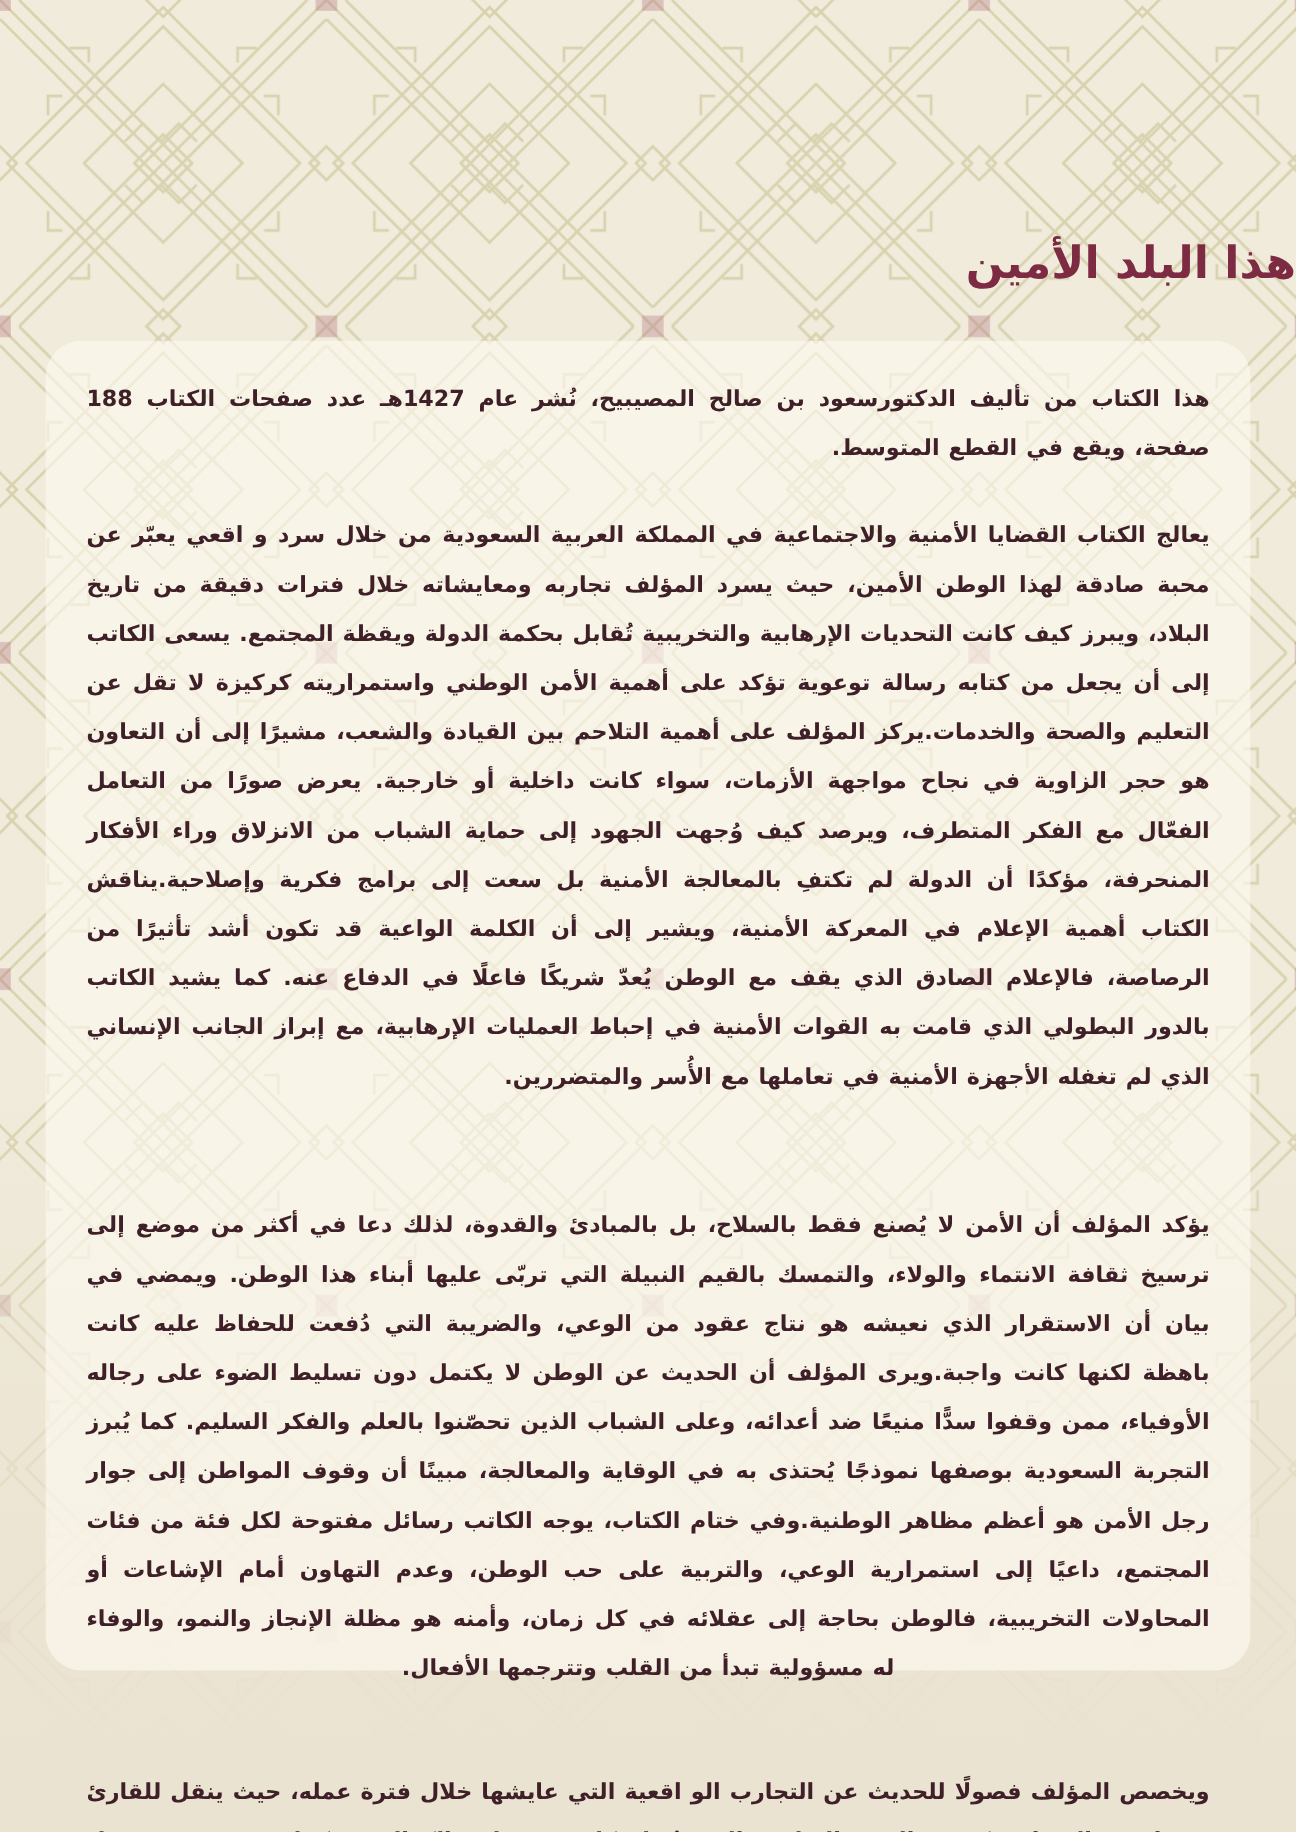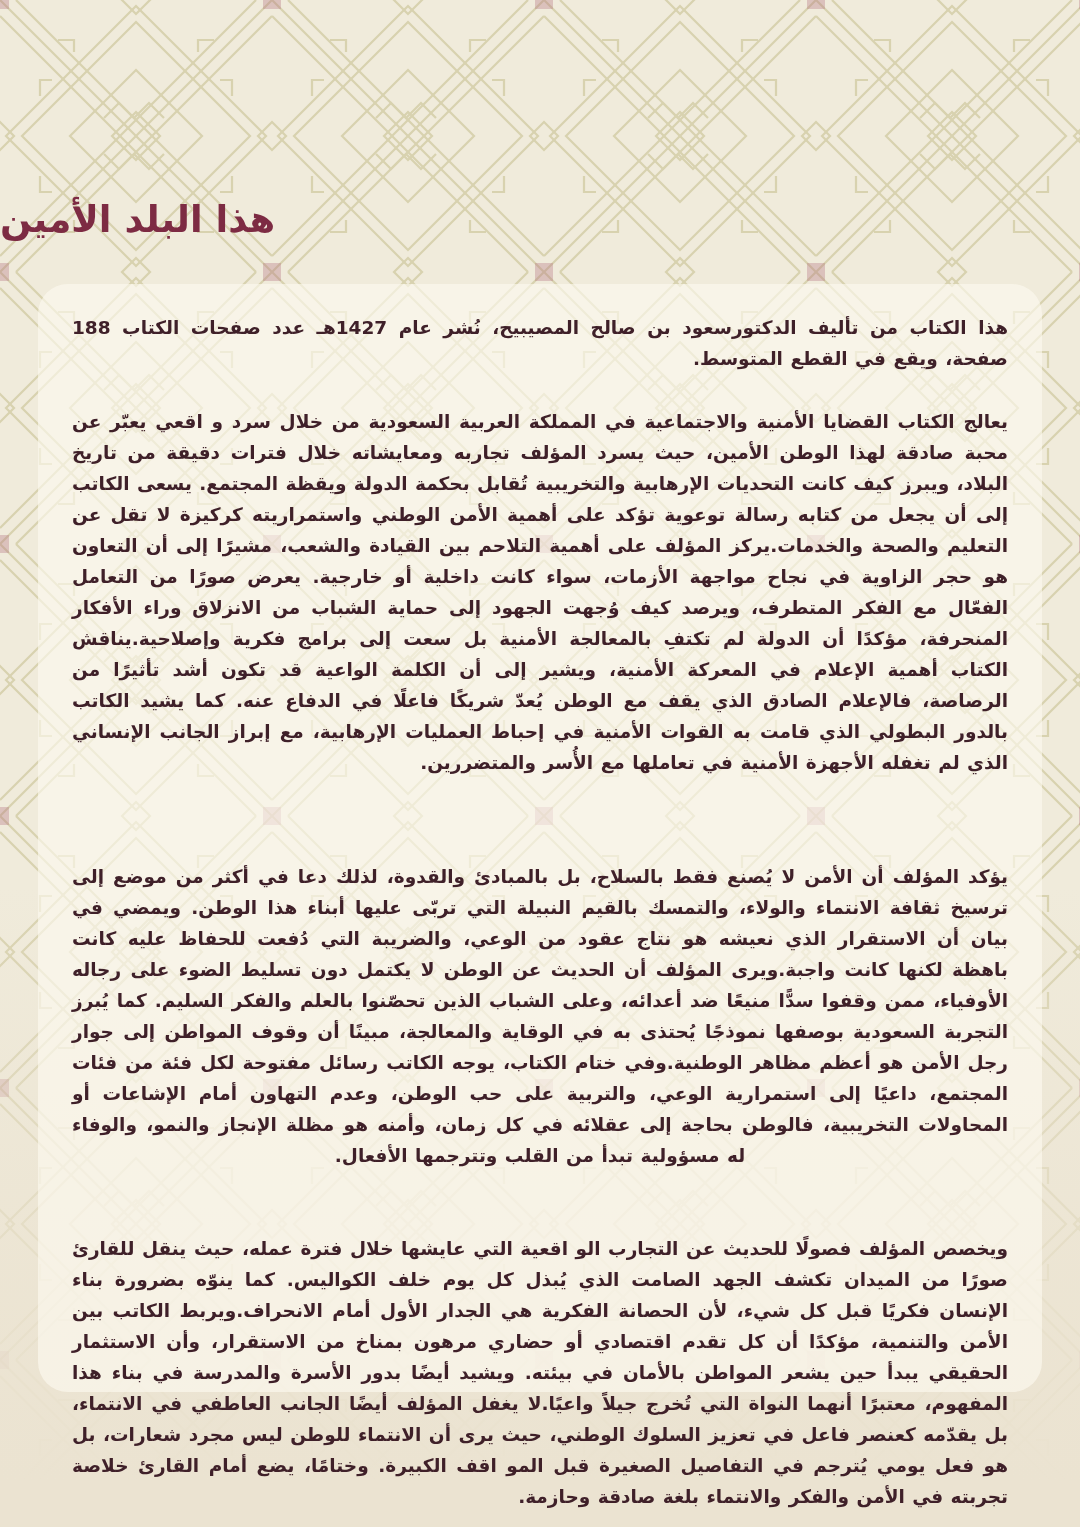--- a/index.html
+++ b/index.html
@@ -18,41 +18,41 @@
     background: linear-gradient(180deg,
       rgba(235,227,209,0) 0%,
       rgba(235,227,209,0) 58%,
       rgba(235,227,209,0.78) 84%,
       #ebe3d1 97%);
   }
   .page-title {
     position: absolute;
     top: 198px; left: 0; width: 100%;
     margin: 0;
-    text-align: left;
+    text-align: right;
     font-size: 37px;
     font-weight: bold;
     color: #7d2b43;
     letter-spacing: 0;
   }
   .content-panel {
     position: absolute;
     left: 38px; top: 284px;
     width: 1004px; height: 1108px;
     box-sizing: border-box;
     padding: 28px 34px 30px 34px;
     border-radius: 30px;
     background: rgba(253,250,241,0.62);
   }
   .content-panel p {
     margin: 0;
     font-size: 18.5px;
     font-weight: bold;
     color: #3f2029;
-    line-height: 31px;
+    line-height: 41px;
     text-align: justify;
     word-spacing: 1px;
   }
   p.para-1 { margin-bottom: 32px; }
   p.para-2 { margin-bottom: 83px; }
   p.para-3 { margin-bottom: 62px; text-align-last: center; margin-top: 27px; }
   p.para-4 { margin-bottom: 0; }
 </style>
 </head>
 <body>

